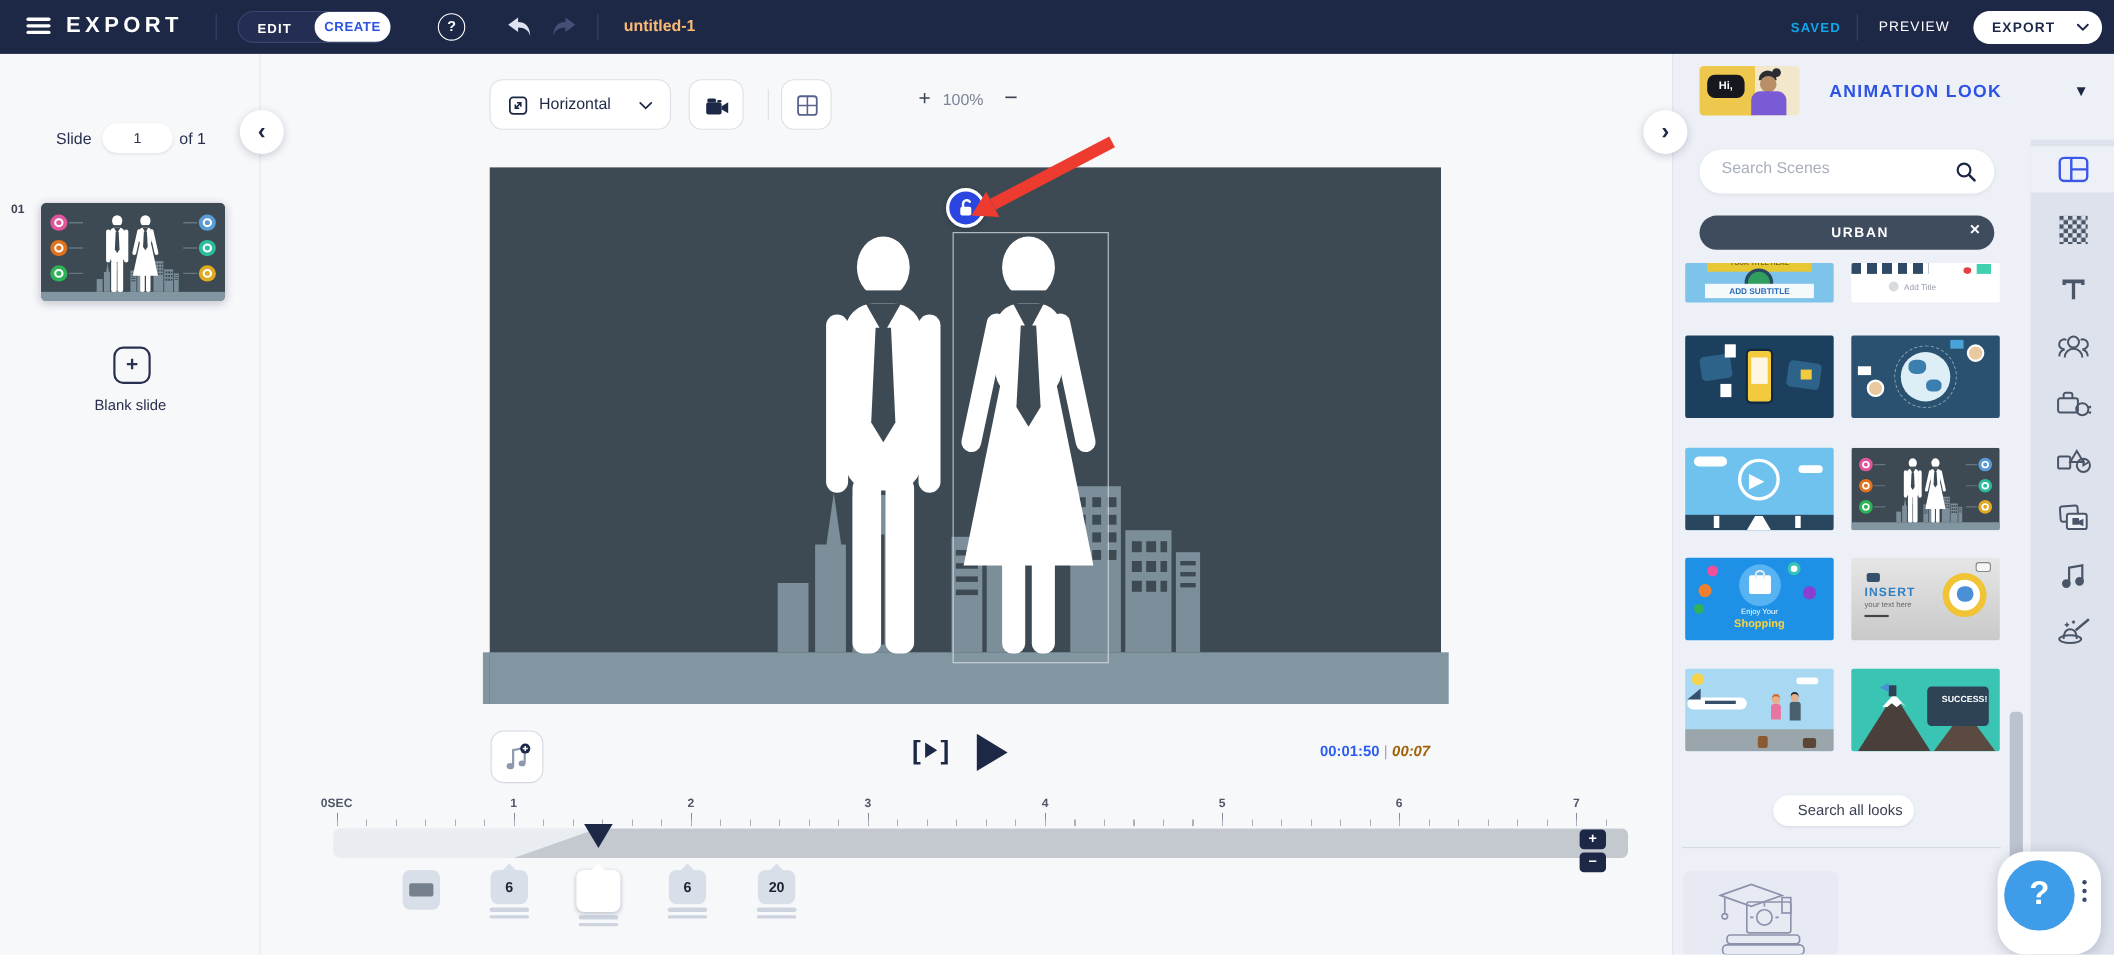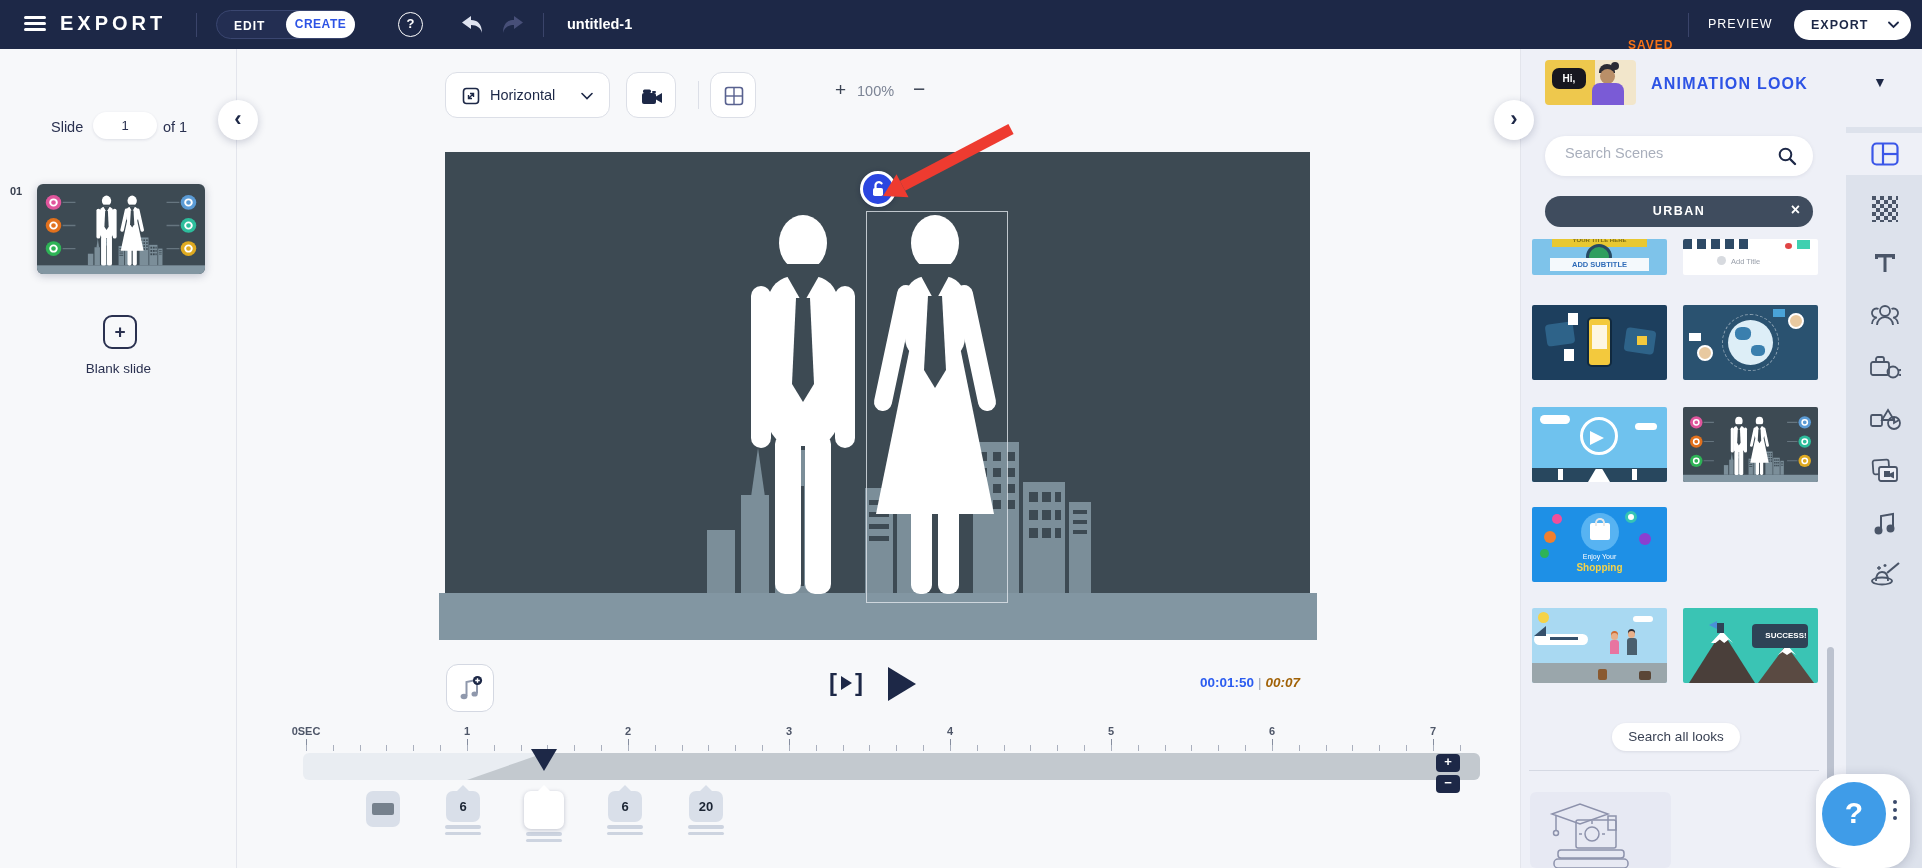--- a/index.html
+++ b/index.html
@@ -15,22 +15,22 @@
   .logo { left:60px; top:12px; color:#fff; font-size:20px; font-weight:bold; letter-spacing:4px; }
   .tb-divider { width:1px; height:24px; background:#3a446a; top:13px; }
   .toggle { left:216px; top:10px; width:139px; height:29px; border:1px solid #3a4670; background:#232e52; border-radius:15px; }
   .toggle .edit { position:absolute; left:17px; top:8px; color:#fff; font-size:12px; font-weight:bold; letter-spacing:1px; cursor:pointer; }
   .toggle .create { position:absolute; left:69px; top:0px; width:69px; height:27px; background:#fff; border-radius:14px;
     color:#2d53e5; font-size:12px; font-weight:bold; letter-spacing:.5px; text-align:center; line-height:27px; cursor:pointer; }
   .help-circ { left:398px; top:12px; width:25px; height:25px; border:1.8px solid #fff; border-radius:50%;
     color:#fff; font-size:13px; font-weight:bold; text-align:center; line-height:22px; cursor:pointer; }
   .undo { left:460px; top:14px; cursor:pointer; }
   .redo { left:499px; top:14px; cursor:pointer; }
-  .doc-title { left:567px; top:16px; color:#ffffff; font-size:14.5px; font-weight:600; cursor:text; }
-  .saved { left:1628px; top:18px; color:#f97316; font-size:12px; font-weight:bold; letter-spacing:1px;margin-top:20px; }
+  .doc-title { left:567px; top:16px; color:#fdba74; font-size:14.5px; font-weight:600; cursor:text; }
+  .saved { left:1628px; top:18px; color:#0ea5e9; font-size:12px; font-weight:bold; letter-spacing:1px; }
   .preview { left:1708px; top:17px; color:#fff; font-size:12.5px; font-weight:normal; letter-spacing:1px; cursor:pointer; }
   .export { left:1794px; top:10px; width:117px; height:30px; background:#fff; border-radius:16px; cursor:pointer; }
   .export span { position:absolute; left:17px; top:8px; color:#1d2847; font-size:12.5px; font-weight:bold; letter-spacing:1px; }
   .export svg { position:absolute; right:12px; top:11px; }
 
   
   .left-panel { position:absolute; left:0; top:49px; width:237px; height:819px; background:#f7f8fa; border-right:1px solid #e3e5ec; z-index:5; }
   .lp-abs { position:absolute; }
   .slide-label { left:51px; top:70px; font-size:14.5px; color:#2a3150; }
   .slide-num { left:93px; top:63px; width:64px; height:27px; border:none; background:#fff; border-radius:14px;
@@ -105,21 +105,21 @@
     font-size:13px; font-weight:800; color:#1b2433; display:flex; align-items:center; justify-content:center; padding:0 6px; }
   .badge.pointer::before { content:""; position:absolute; top:-6px; left:50%; transform:translateX(-50%);
     border-left:7px solid transparent; border-right:7px solid transparent; border-bottom:7px solid #d9dfe9; }
   .badge.white { background:#fff; min-width:40px; height:38px; box-shadow:0 1px 4px rgba(30,40,80,.25); }
   .badge.white::before { border-bottom-color:#fff; }
   .badge .chunk { width:22px; height:12px; background:#76818d; border-radius:2px; }
   .m-line { width:36px; height:3.5px; background:#cdd4e0; border-radius:2px; margin-top:3px; }
 
   
   .right-panel { position:absolute; left:1520px; top:49px; width:402px; height:819px; background:#eef0f7; border-left:1px solid #e3e5ec; z-index:10; }
-  .rp-abs { position:absolute; }
+  .rp-abs { position:absolute;padding-left:12px; }
   .sticker { left:24px; top:11px; width:91px; height:45px; border-radius:4px; overflow:hidden; cursor:pointer;
     background:linear-gradient(90deg,#eec84d 55%,#f2e6cb 55%); }
   .sticker .bubble { position:absolute; left:7px; top:8px; width:34px; height:21px; background:#17171f; border-radius:7px;
     color:#fff; font-size:10px; font-weight:bold; text-align:center; line-height:21px; }
   .sticker .head { position:absolute; left:55px; top:9px; width:15px; height:15px; background:#b98f68; border-radius:50%; }
   .sticker .hair { position:absolute; left:54px; top:4px; width:16px; height:9px; background:#2b2b33; border-radius:8px 8px 0 0; }
   .sticker .bun  { position:absolute; left:66px; top:2px; width:8px; height:8px; background:#2b2b33; border-radius:50%; }
   .sticker .body { position:absolute; left:47px; top:23px; width:32px; height:22px; background:#7a5bd6; border-radius:8px 8px 0 0; }
   .rp-title { left:130px; top:26px; font-size:16px; font-weight:bold; color:#2d53e5; letter-spacing:1.2px; }
   .rp-caret { left:352px; top:25px; font-size:14px; color:#1d2847; cursor:pointer; }
@@ -508,20 +508,30 @@
       <div class="t-abs" style="left:58px; top:16px; width:20px; height:17px; background:#fff; border-radius:2px;"></div>
       <div class="t-abs" style="left:63px; top:11px; width:10px; height:8px; border:2px solid #e8e8e8; border-bottom:none; border-radius:6px 6px 0 0;"></div>
       <div class="t-abs" style="left:20px; top:7px; width:10px; height:10px; background:#f04f9b; border-radius:50%;"></div>
       <div class="t-abs" style="left:12px; top:24px; width:12px; height:12px; background:#f07f2e; border-radius:50%;"></div>
       <div class="t-abs" style="left:8px; top:42px; width:9px; height:9px; background:#2eb356; border-radius:50%;"></div>
       <div class="t-abs" style="right:30px; top:4px; width:12px; height:12px; background:#fff; border:3px solid #35c4b5; border-radius:50%;"></div>
       <div class="t-abs" style="right:16px; top:26px; width:12px; height:12px; background:#8b3fd0; border-radius:50%;"></div>
       <div class="t-abs" style="left:0; top:46px; width:135px; text-align:center; font-size:7px; color:#fff;">Enjoy Your</div>
       <div class="t-abs" style="left:0; top:55px; width:135px; text-align:center; font-size:10px; font-weight:bold; color:#f5d348;">Shopping</div>
     </div>
+    <div class="thumb" style="left:162px; top:458px; height:75px; background:linear-gradient(#e6e6e6,#c9c9c9);">
+      <div class="t-abs" style="left:14px; top:14px; width:12px; height:8px; background:#35506b; border-radius:2px;"></div>
+      <div class="t-abs" style="left:12px; top:26px; font-size:11px; font-weight:bold; color:#2f7fc1; letter-spacing:1px;">INSERT</div>
+      <div class="t-abs" style="left:12px; top:40px; font-size:7px; color:#666;">your text here</div>
+      <div class="t-abs" style="left:12px; top:52px; width:22px; height:2px; background:#444;"></div>
+      <div class="t-abs" style="right:12px; top:14px; width:40px; height:40px; background:#f0c435; border-radius:50%;"></div>
+      <div class="t-abs" style="right:18px; top:20px; width:28px; height:28px; background:#fff; border-radius:50%;"></div>
+      <div class="t-abs" style="right:24px; top:26px; width:15px; height:14px; background:#4a90d9; border-radius:45%;"></div>
+      <div class="t-abs" style="right:8px; top:4px; width:14px; height:9px; border:1px solid #888; border-radius:3px; background:#f6f6f6;"></div>
+    </div>
 
     <div class="thumb" style="left:11px; top:559px; height:75px; background:#a9d9f2;">
       <div class="t-abs" style="left:0; bottom:0; width:135px; height:20px; background:#9aa6ab;"></div>
       <div class="t-abs" style="left:6px; top:4px; width:11px; height:11px; background:#f5d348; border-radius:50%;"></div>
       <div class="t-abs" style="right:14px; top:8px; width:20px; height:6px; background:#fff; border-radius:3px;"></div>
       <div class="t-abs" style="left:2px; top:26px; width:54px; height:11px; background:#fff; border-radius:6px;"></div>
       <div class="t-abs" style="left:2px; top:18px; width:0; height:0; border-right:12px solid #35506b; border-top:10px solid transparent;"></div>
       <div class="t-abs" style="left:18px; top:29px; width:28px; height:2.5px; background:#35506b;"></div>
       <div class="t-abs" style="left:78px; top:32px; width:9px; height:14px; background:#e874a0; border-radius:3px 3px 0 0;"></div>
       <div class="t-abs" style="left:79px; top:25px; width:7px; height:7px; background:#e8b08a; border-radius:50%; box-shadow:0 -2px 0 #d06a30;"></div>
@@ -530,21 +540,21 @@
       <div class="t-abs" style="left:66px; bottom:3px; width:9px; height:11px; background:#8a5a30; border-radius:2px;"></div>
       <div class="t-abs" style="right:16px; bottom:3px; width:12px; height:9px; background:#5a4636; border-radius:2px;"></div>
     </div>
     <div class="thumb" style="left:162px; top:559px; height:75px; background:#3ac4b4;">
       <div class="t-abs" style="left:6px; bottom:0; width:66px; height:52px; background:#4a3f3a; clip-path:polygon(50% 0,100% 100%,0 100%);"></div>
       <div class="t-abs" style="left:28px; bottom:40px; width:22px; height:12px; background:#fff; clip-path:polygon(50% 0,100% 100%,80% 70%,60% 100%,40% 70%,20% 100%,0 100%);"></div>
       <div class="t-abs" style="right:4px; bottom:0; width:56px; height:38px; background:#5a4a42; clip-path:polygon(50% 0,100% 100%,0 100%);"></div>
       <div class="t-abs" style="right:22px; bottom:28px; width:18px; height:10px; background:#fff; clip-path:polygon(50% 0,100% 100%,75% 70%,50% 100%,25% 70%,0 100%);"></div>
       <div class="t-abs" style="left:34px; bottom:50px; width:7px; height:10px; background:#2e4356;"></div>
       <div class="t-abs" style="left:26px; bottom:54px; width:0; height:0; border-right:8px solid #4a90d9; border-top:4px solid transparent; border-bottom:4px solid transparent;"></div>
-      <div class="t-abs" style="right:10px; top:16px; width:56px; height:24px; background:#2e4356; border-radius:4px; color:#fff; font-size:8px; font-weight:bold; text-align:center; line-height:24px;padding-left:12px;">SUCCESS!</div>
+      <div class="t-abs" style="right:10px; top:16px; width:56px; height:36px; background:#2e4356; border-radius:4px; color:#fff; font-size:8px; font-weight:bold; text-align:center; line-height:24px;padding-left:12px;">SUCCESS!</div>
     </div>
 
     <div class="rp-abs search-all">Search all looks</div>
     <div class="rp-abs rp-divider"></div>
     <div class="rp-abs sketch-thumb">
       <svg width="141" height="76" viewBox="0 0 141 76" fill="none" stroke="#8d92ac" stroke-width="1.5">
         <polygon points="22,22 50,12 78,22 50,32"></polygon>
         <path d="M26 24 V38"></path>
           <circle cx="26" cy="41" r="2.5"></circle>
         <rect x="46" y="28" width="40" height="28" rx="2"></rect>

